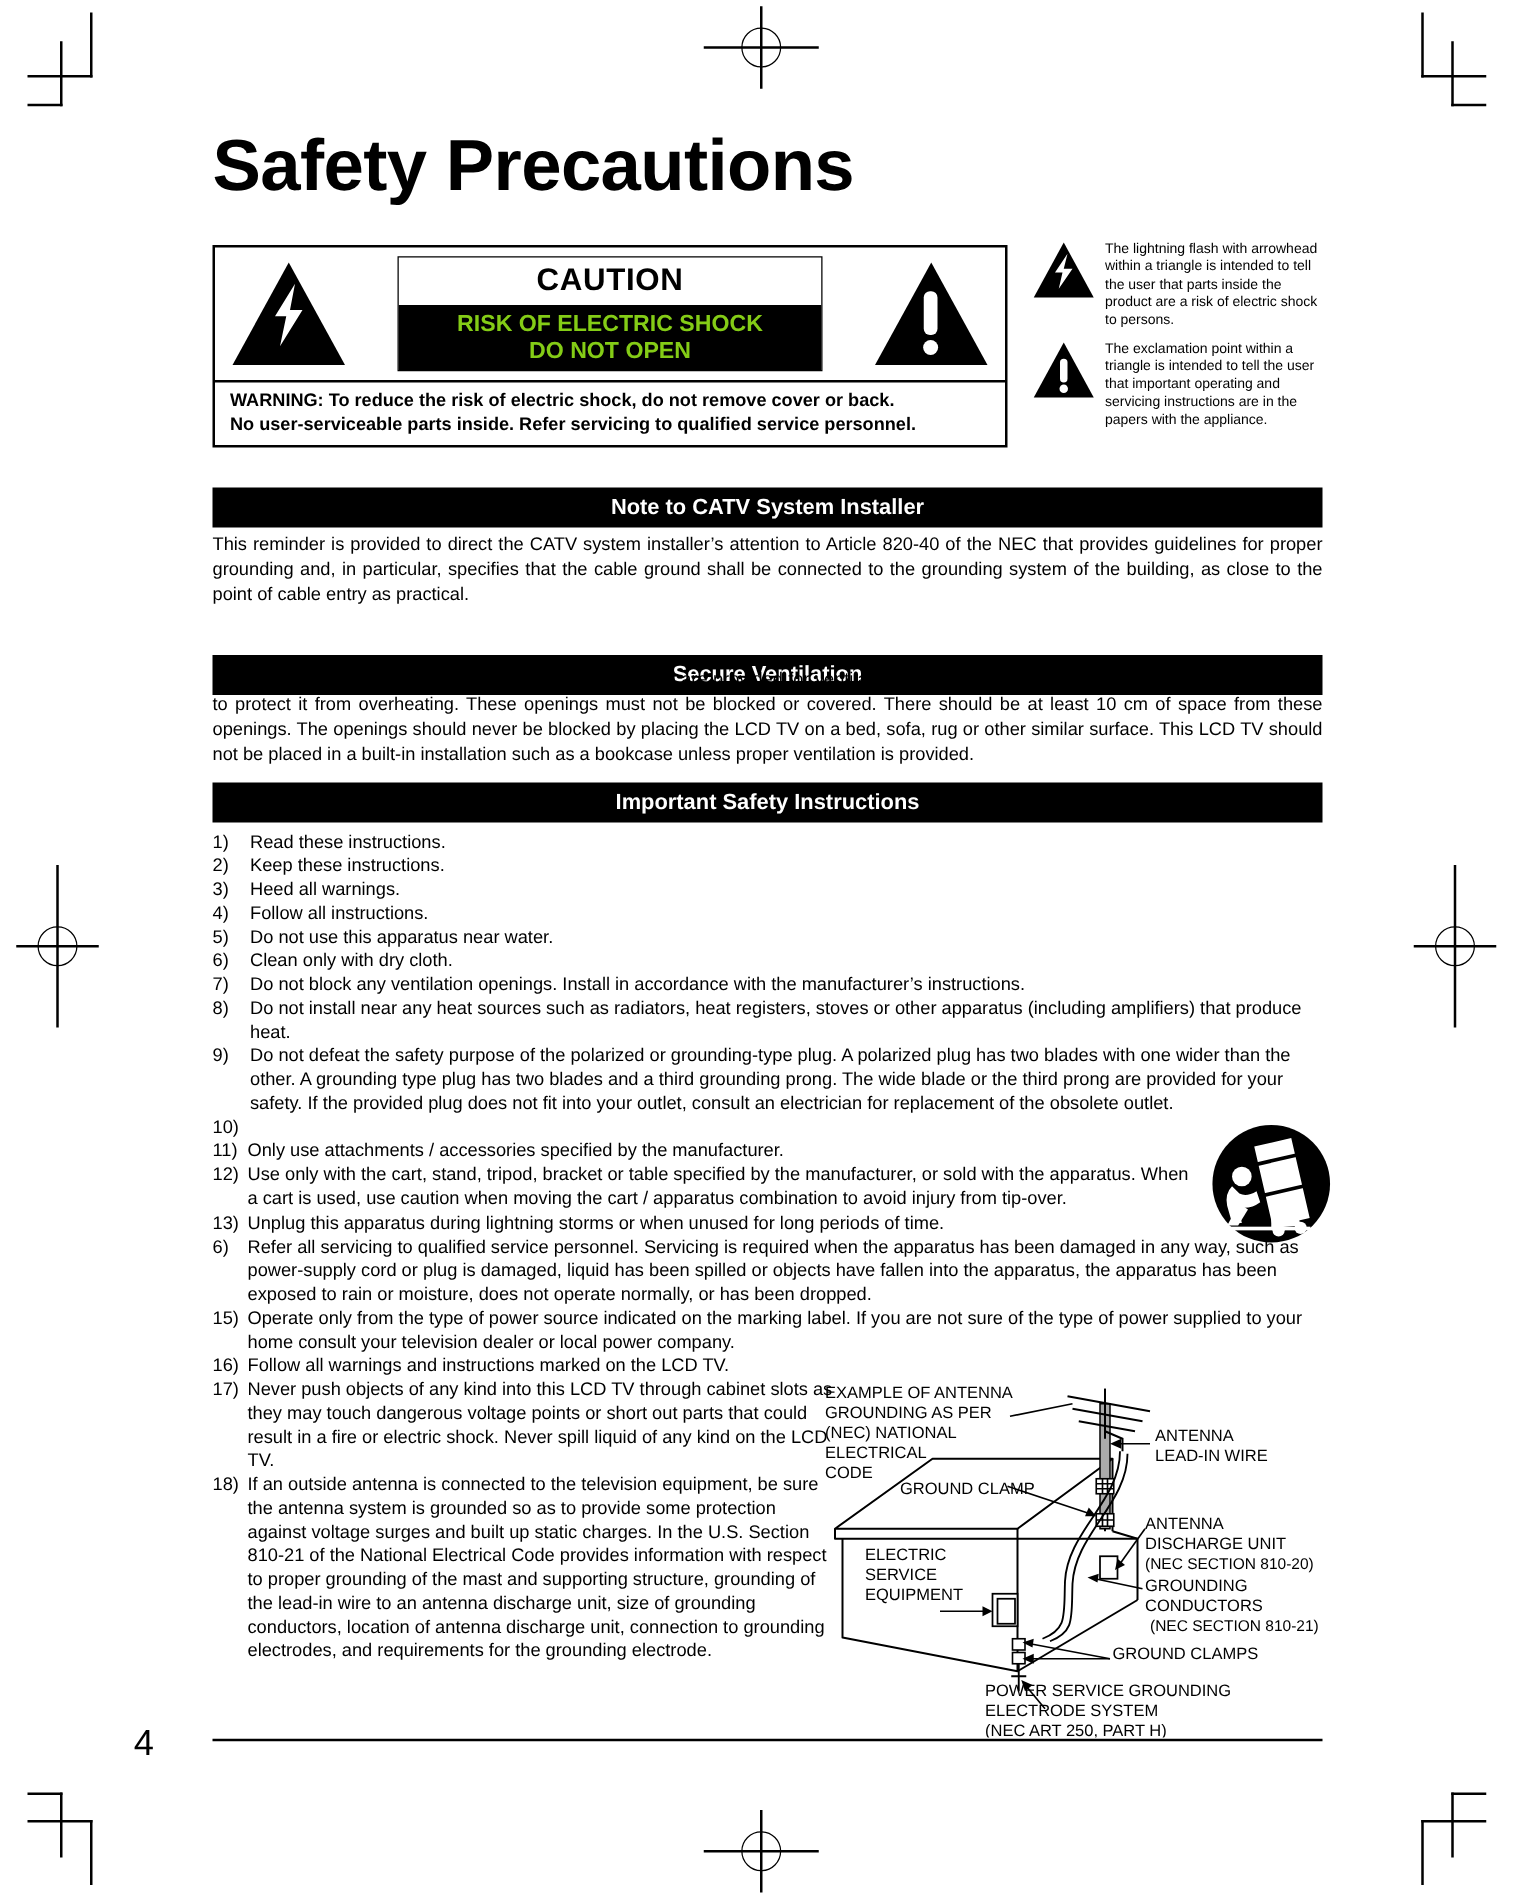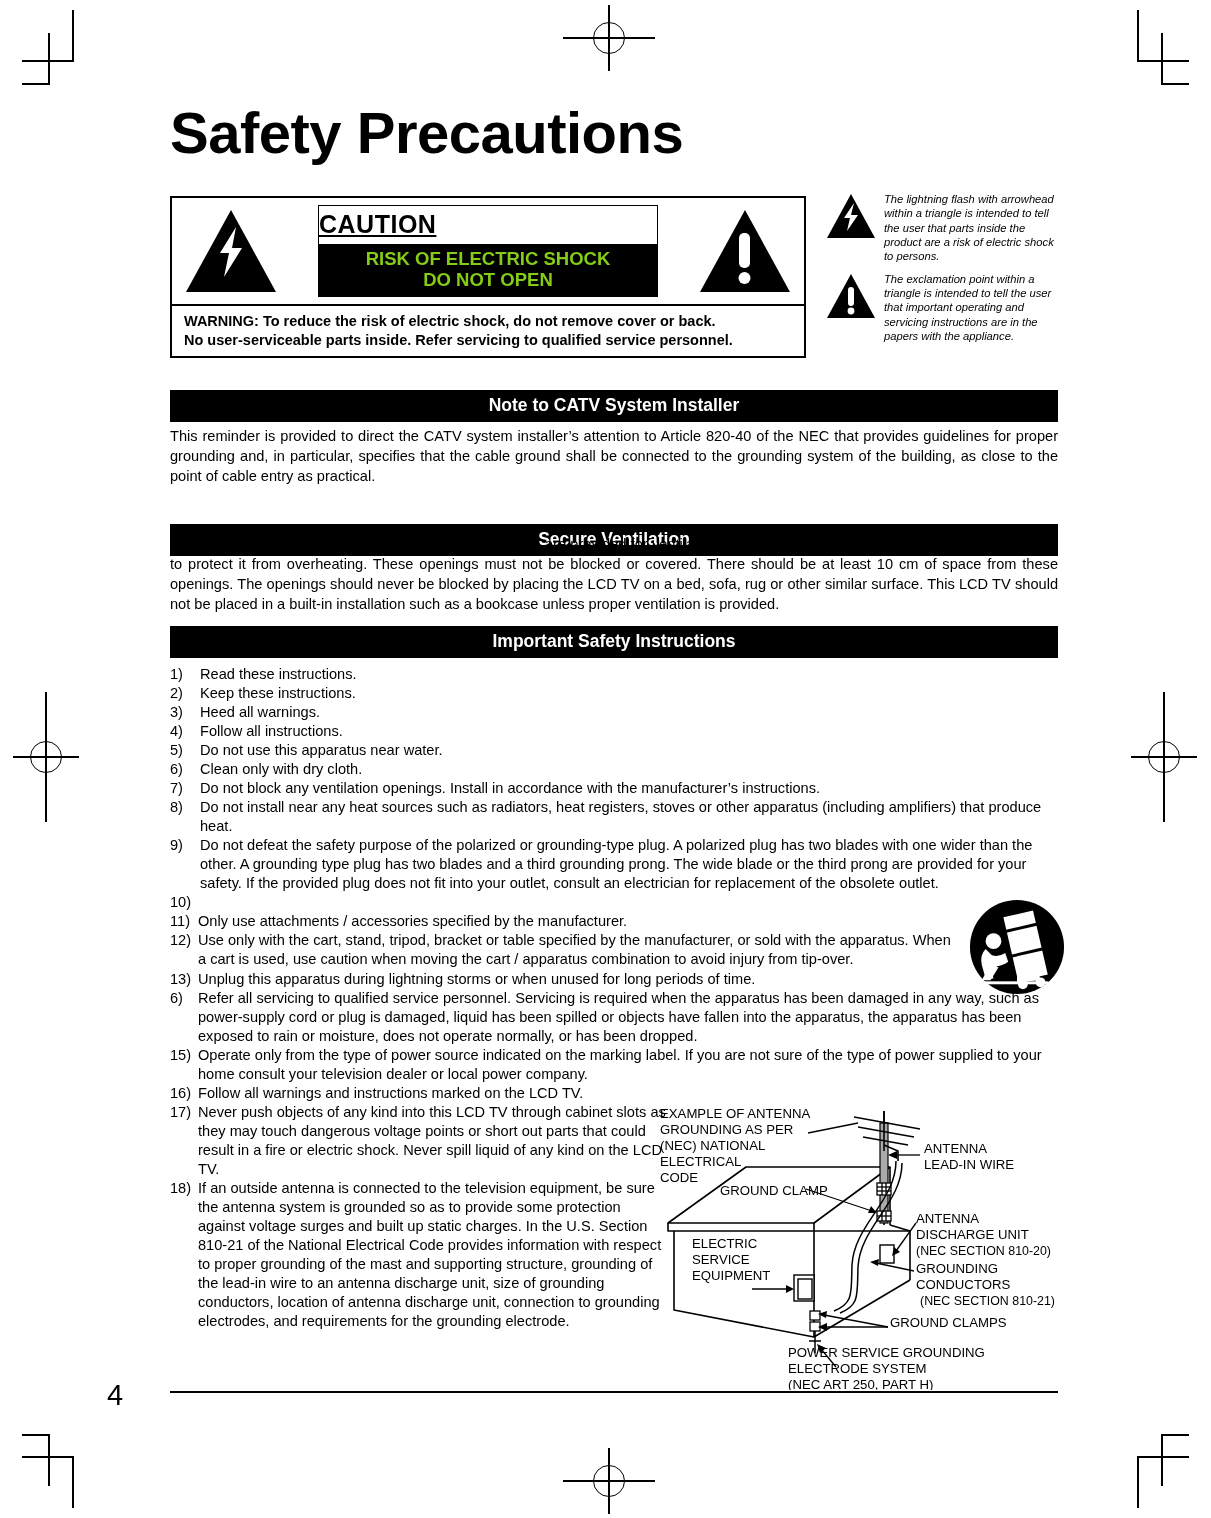--- a/index.html
+++ b/index.html
@@ -48,41 +48,41 @@
   }
   .tri {
     width:94px; height:88px; position:relative; flex:0 0 auto;
   }
   .tri svg { display:block; width:100%; height:100%; }
   .caution-center {
     flex:1 1 auto; margin:0 6px; border:1.5px solid #000;
     max-width:340px;
   }
   .caution-word {
-    font-size:25px; font-weight:bold;
-    padding:4px 0 5px; letter-spacing:0.5px;text-decoration:underline;
+    text-align:center; font-size:25px; font-weight:bold;
+    padding:4px 0 5px; letter-spacing:0.5px;
   }
   .caution-sub {
     background:#000; color:#84cc16; text-align:center;
     font-size:18.5px; font-weight:bold; line-height:1.16;
     padding:4px 4px 6px;
   }
   .warning-row {
     padding:6px 10px 7px 12px;
     font-size:14.5px; font-weight:bold; line-height:1.34;
   }
 
   
   .side-notes {
     position:absolute; left:655px; top:192px; width:235px;
   }
   .side-note { display:flex; margin-bottom:8px; }
   .side-note .tri-sm { width:52px; height:48px; flex:0 0 auto; margin-right:7px; }
   .side-note .tri-sm svg { display:block; width:100%; height:100%; }
-  .side-note p { margin:0; font-size:11.2px; line-height:1.28;font-style:italic; }
+  .side-note p { margin:0; font-size:11.2px; line-height:1.28; }
 
   
   .sec-head {
     background:#000; color:#fff; text-align:center;
     font-size:17.5px; font-weight:bold;
     padding:5px 0 6px; width:888px;
   }
   .body-par {
     font-size:14.6px; line-height:1.36; text-align:justify;
     width:888px; margin:0;

